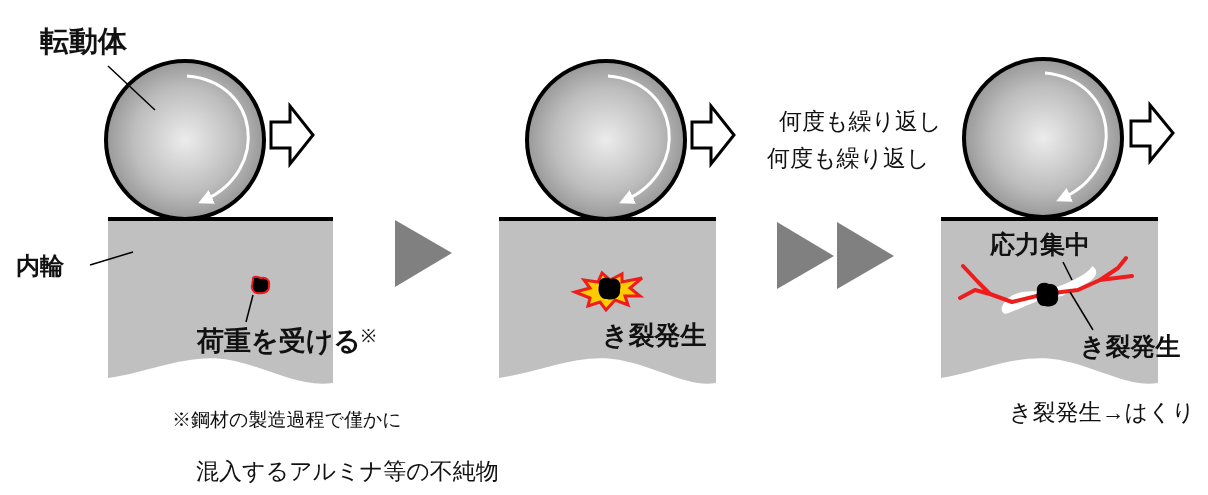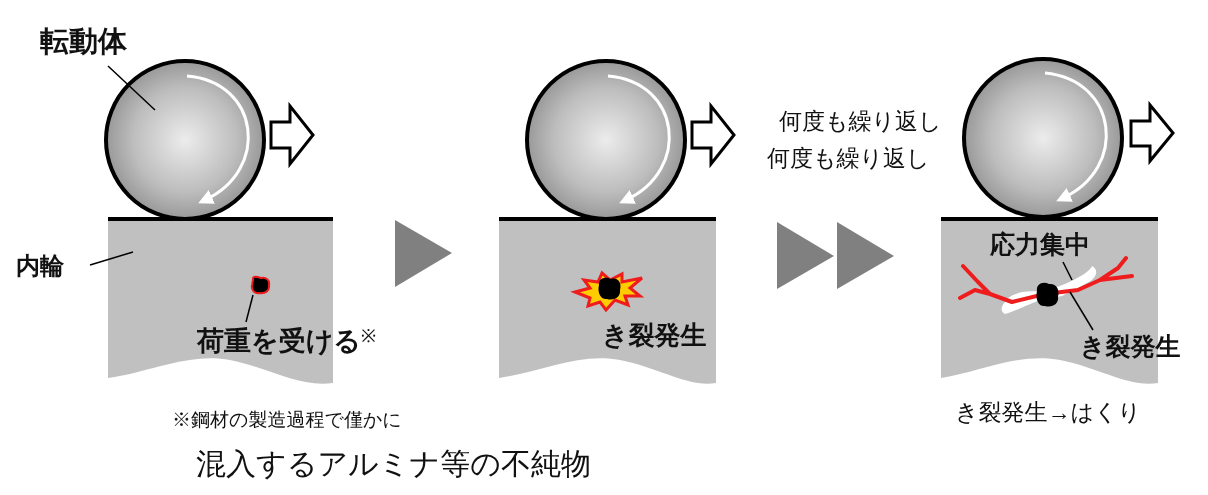--- a/index.html
+++ b/index.html
@@ -82,16 +82,16 @@
 </div>
 
 <div class="abs bold-label" style="left:602px;top:318px;font-size:26px;">き裂発生</div>
 
 <div class="abs plain-label" style="left:746px;top:106px;margin-left:33px;">何度も繰り返し</div>
 <div class="abs plain-label" style="left:767px;top:143px;">何度も繰り返し</div>
 
 <div class="abs bold-label" style="left:990px;top:228px;font-size:25px;">応力集中</div>
 <div class="abs bold-label" style="left:1080px;top:330px;font-size:25px;">き裂発生</div>
 
-<div class="abs plain-label" style="left:955px;top:397px;">き裂発生→はくり</div>
+<div class="abs plain-label" style="left:1009px;top:397px;">き裂発生→はくり</div>
 
 <div class="abs plain-label" style="left:172px;top:407px;font-size:19px;">※鋼材の製造過程で僅かに</div>
-<div class="abs plain-label" style="left:196px;top:444px;font-size:30px;">混入するアルミナ等の不純物</div>
+<div class="abs plain-label" style="left:196px;top:456px;font-size:23px;">混入するアルミナ等の不純物</div>
 
 </body></html>

